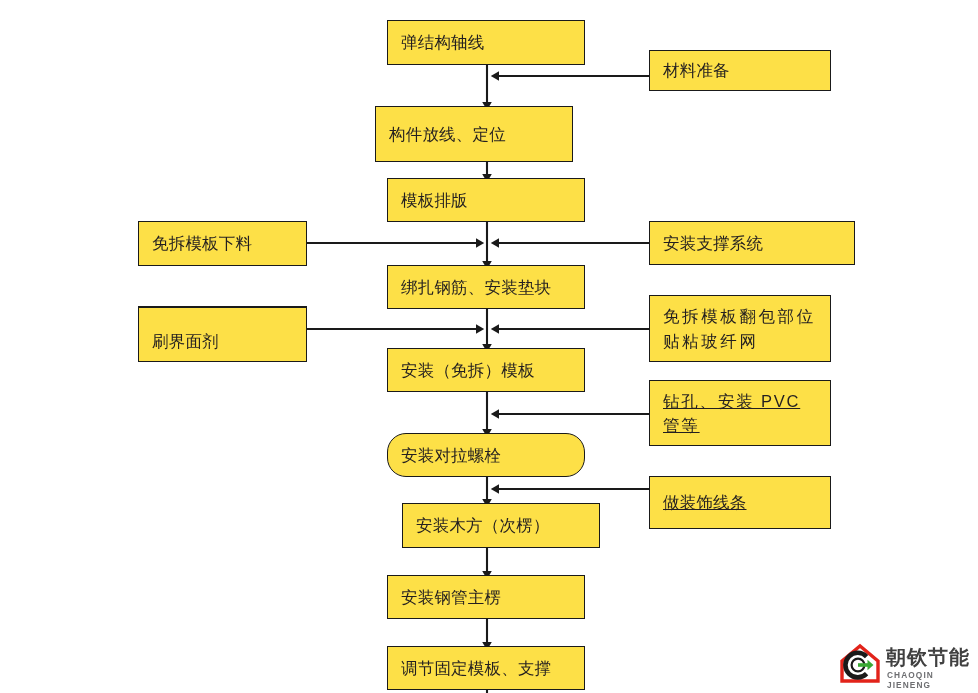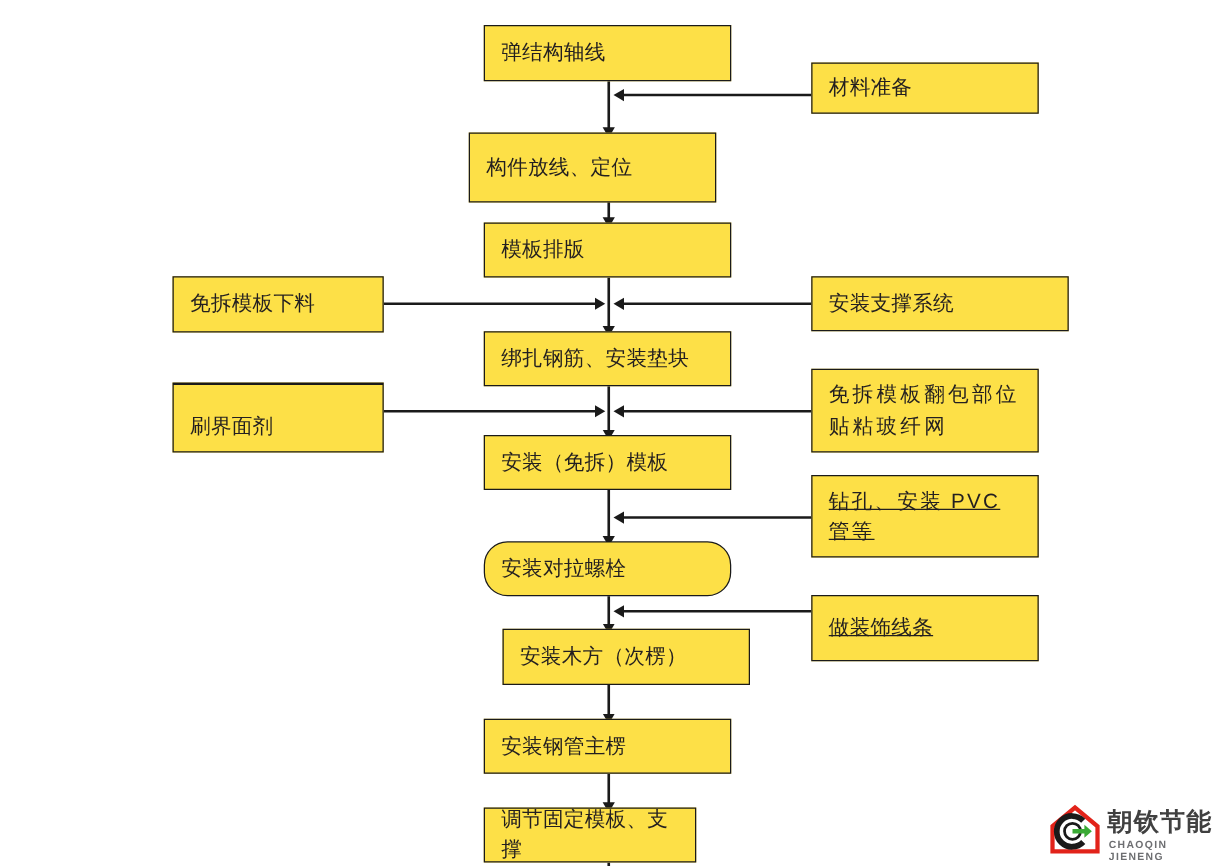--- a/index.html
+++ b/index.html
@@ -137,21 +137,21 @@
   <div class="node" style="left:387px;top:348px;width:198px;height:44px;">安装（免拆）模板</div>
 
   <div class="node" style="left:387px;top:265px;width:198px;height:44px;">绑扎钢筋、安装垫块</div>
 
   <div class="node" style="left:387px;top:433px;width:198px;height:44px;border-radius:19px;">安装对拉螺栓</div>
 
   <div class="node" style="left:402px;top:503px;width:198px;height:45px;">安装木方（次楞）</div>
 
   <div class="node" style="left:387px;top:575px;width:198px;height:44px;">安装钢管主楞</div>
 
-  <div class="node" style="left:387px;top:646px;width:170px;height:44px;">调节固定模板、支撑</div>
+  <div class="node" style="left:387px;top:646px;width:198px;height:44px;">调节固定模板、支撑</div>
 
   <div class="node" style="left:649px;top:50px;width:182px;height:41px;">材料准备</div>
 
   <div class="node" style="left:649px;top:221px;width:206px;height:44px;">安装支撑系统</div>
 
   <div class="node two-line" style="left:649px;top:295px;width:182px;height:67px;">免拆模板翻包部位贴粘玻纤网</div>
 
   <div class="node two-line" style="left:649px;top:380px;width:182px;height:66px;letter-spacing:1.8px;text-decoration:underline;">钻孔、安装 PVC管等</div>
 
   <div class="node" style="left:649px;top:476px;width:182px;height:53px;text-decoration:underline;">做装饰线条</div>

